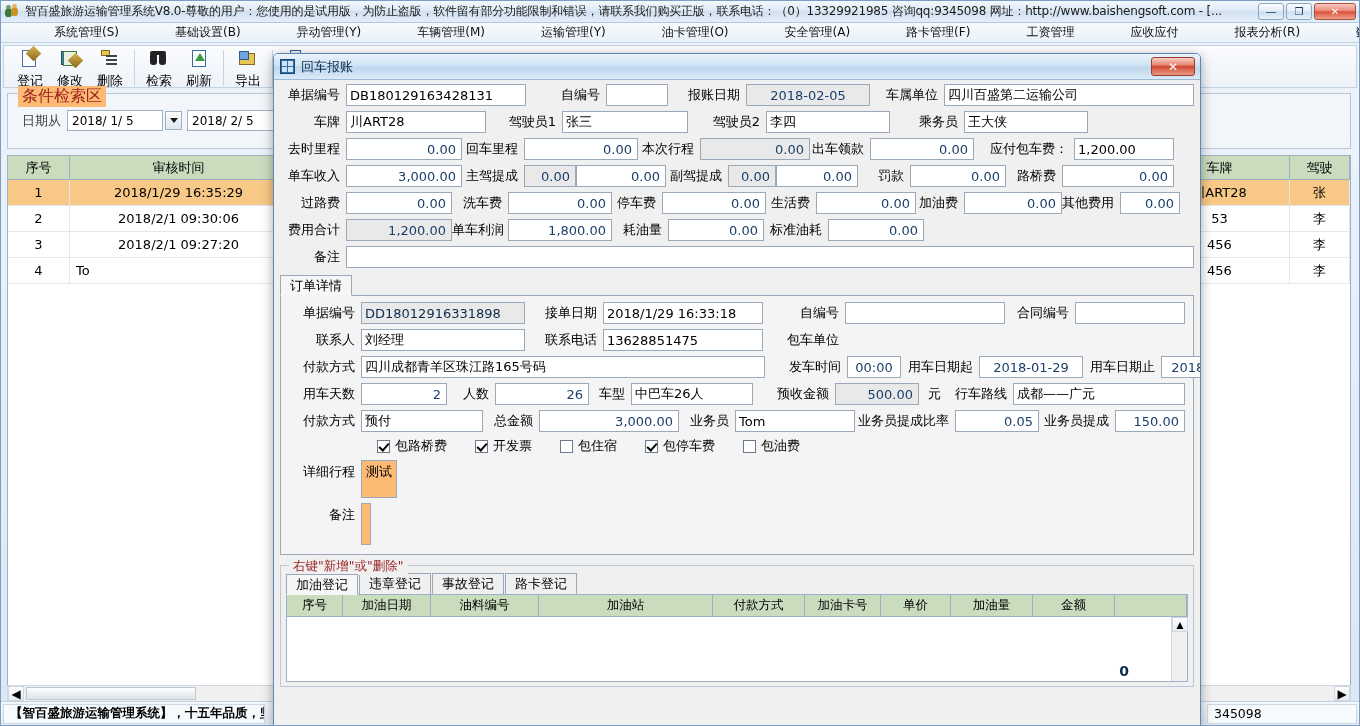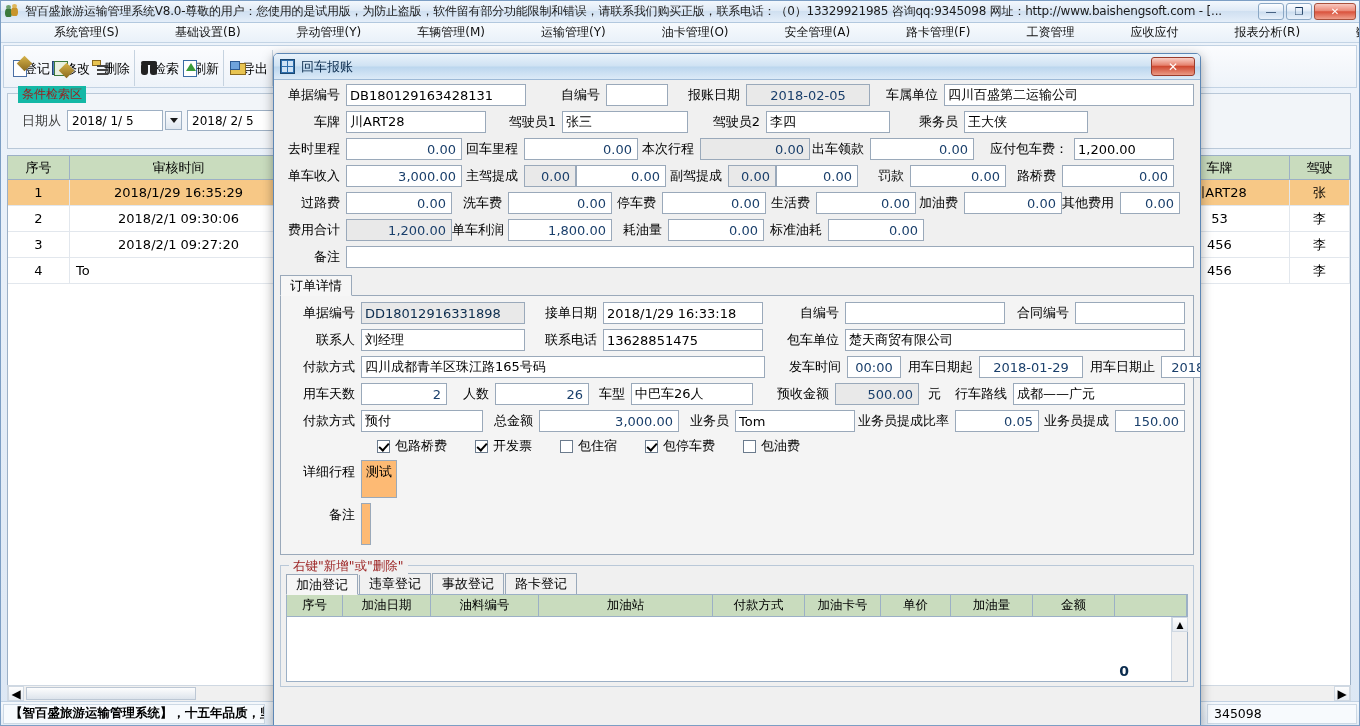--- a/index.html
+++ b/index.html
@@ -69,21 +69,21 @@
   }
 
   
   .toolbar {
     position: absolute; left: 2px; top: 44px; width: 1354px; height: 43px;
     background: linear-gradient(180deg,#fbfcfe 0%,#eef3f9 100%);
     border: 1px solid #c2d2e3;
     display: flex; align-items: flex-start; padding: 2px 0 0 6px;
   }
   .tbar-btn {
-    width: 40px; height: 40px; display: flex; 
+    width: 40px; height: 40px; display: flex; flex-direction: column;
     align-items: center; justify-content: space-between; cursor: default;
   }
   .tbar-ico { width: 22px; height: 20px; position: relative; margin-top: 1px; }
   .tbar-label {
     font-size: 13px; color: #000; margin-top: 1px; white-space: nowrap;
     font-family: "DejaVu Sans", sans-serif; line-height: 15px;
   }
   .tbar-sep { width: 1px; height: 36px; background: #c6d3e0; margin: 2px 4px 0 4px; }
 
   
@@ -106,22 +106,22 @@
   .ic-door { position:absolute;left:4px;top:1px;width:11px;height:17px;background:#e9eef4;border:1px solid #37628f; }
   .ic-door-a { position:absolute;left:14px;top:5px;width:0;height:0;border-top:4px solid transparent;
                border-bottom:4px solid transparent;border-left:6px solid #2d7a2d; }
 
   
   .searchpanel {
     position: absolute; left: 6px; top: 92px; width: 1344px; height: 56px;
     border: 1px solid #b9c8d8; background: #f2f5f9;
   }
   .sp-legend {
-    position: absolute; left: 10px; top: -8px; background: #14b8a6;
-    padding: 0 4px; color: #9a1f1f; font-size: 12px;
+    position: absolute; left: 10px; top: -8px; background: #fdba74;
+    padding: 0 4px; color: #9a1f1f; font-size: 16px;
     font-family: Liberation Mono, monospace;
   }
   .sp-row { position: absolute; left: 14px; top: 16px; display: flex; align-items: center; }
   .sp-label { font-size: 13px; color: #404040; margin-right: 6px; font-family:"DejaVu Sans",sans-serif; }
   .datebox {
     width: 96px; height: 21px; border: 1px solid #9eb0c4; background: #fff;
     display: flex; align-items: center; margin-right: 2px;
   }
   .datebox .dtxt { flex: 1; padding-left: 4px; font-size: 12px; color: #000; white-space: nowrap;
                    font-family:"DejaVu Sans",sans-serif; }
@@ -547,21 +547,20 @@
           <div class="lbl" style="width:70px">合同编号</div>
           <div class="inp grow"></div>
         </div>
 
         <div class="row">
           <div class="lbl" style="width:72px">联系人</div>
           <div class="inp" style="width:164px">刘经理</div>
           <div class="lbl" style="width:78px">联系电话</div>
           <div class="inp" style="width:160px">13628851475</div>
           <div class="lbl" style="width:82px">包车单位</div>
-          <div class="inp grow">楚天商贸有限公司</div>
         </div>
 
         <div class="row">
           <div class="lbl" style="width:72px">付款方式</div>
           <div class="inp" style="width:404px">四川成都青羊区珠江路165号码</div>
           <div class="lbl" style="width:82px">发车时间</div>
           <div class="inp ctr" style="width:54px">00:00</div>
           <div class="lbl" style="width:78px">用车日期起</div>
           <div class="inp ctr" style="width:104px">2018-01-29</div>
           <div class="lbl" style="width:78px">用车日期止</div>

